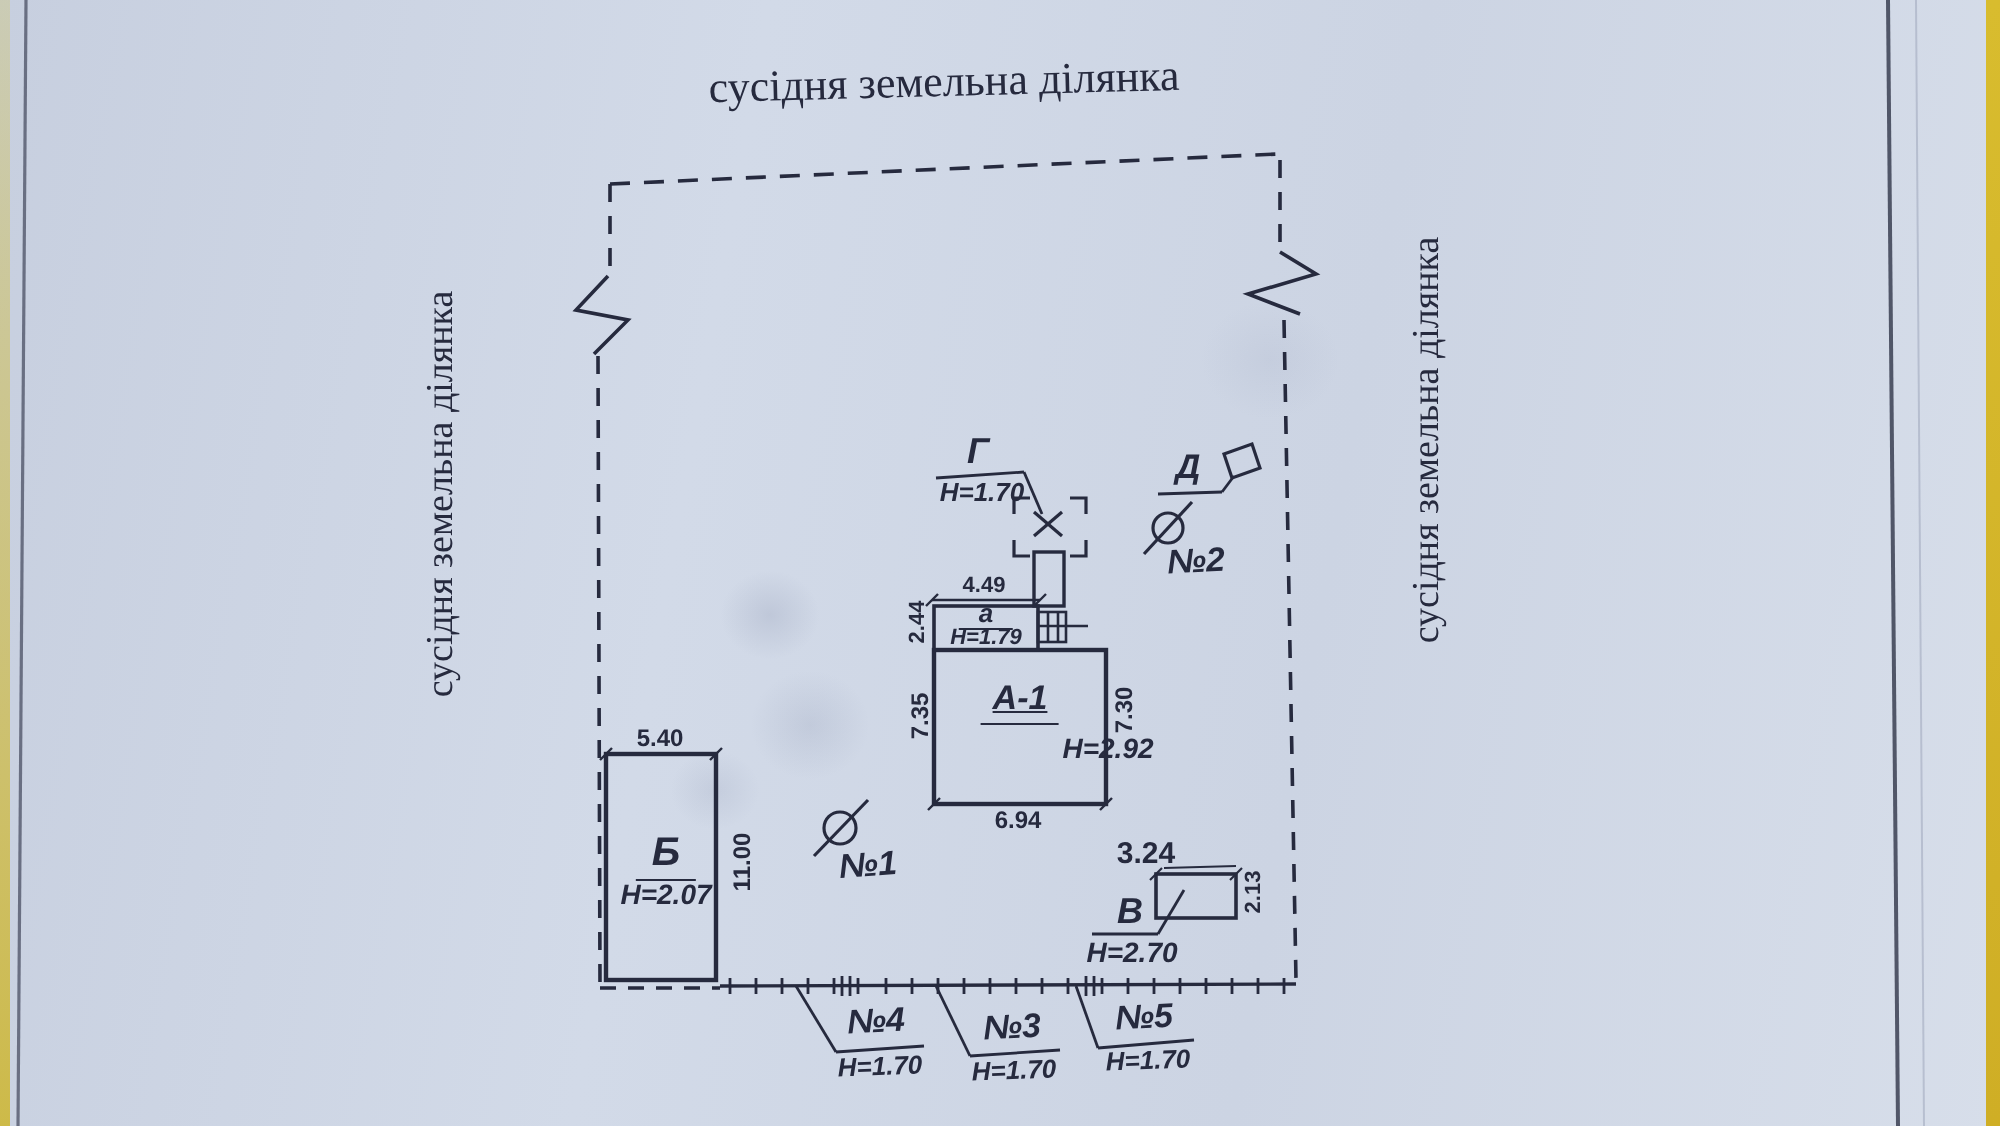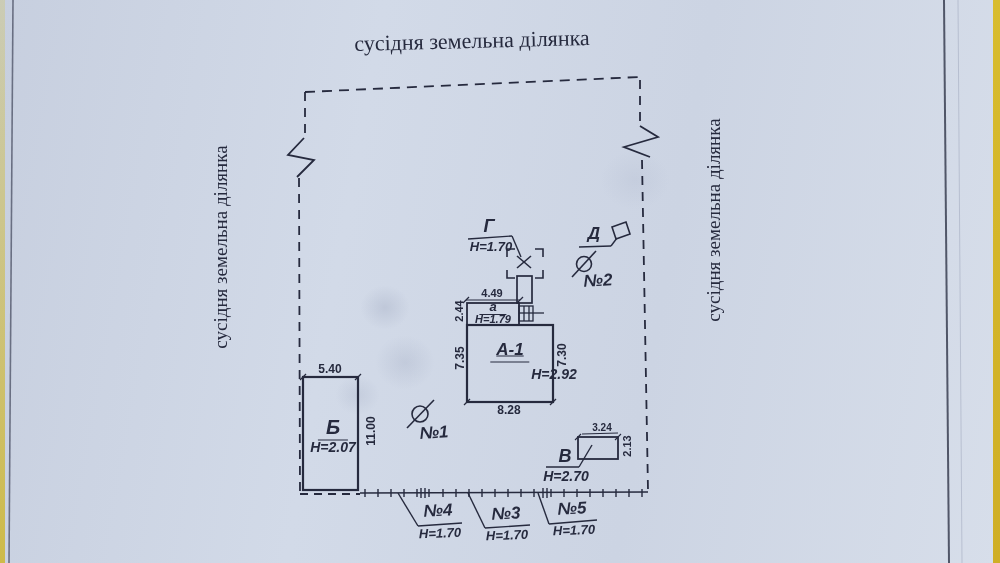--- a/index.html
+++ b/index.html
@@ -172,38 +172,38 @@
 
   <div class="t tech it bd" style="left:333px;top:428px;font-size:20px;transform:translate(-50%,-50%);border-bottom:1.6px solid var(--ink);padding:0 8px 1px;">Б</div>
   <div class="t tech it bd" style="left:333px;top:447px;font-size:14px;transform:translate(-50%,-50%);font-style:italic;">Н=2.07</div>
   <div class="t tech bd" style="left:330px;top:369px;font-size:12px;transform:translate(-50%,-50%);">5.40</div>
   <div class="t tech bd" style="left:371px;top:431px;font-size:12px;transform:translate(-50%,-50%) rotate(-90deg);">11.00</div>
 
   <div class="t tech it bd" style="left:434px;top:433px;font-size:17px;transform:translate(-50%,-50%) rotate(-4deg);">№1</div>
 
   <div class="t tech it bd" style="left:510px;top:351px;font-size:17px;transform:translate(-50%,-50%);border-bottom:1.6px solid var(--ink);padding:0 6px 2px;text-decoration:underline;">А-1</div>
   <div class="t tech it bd" style="left:510px;top:374px;font-size:14px;transform:translate(-50%,-50%);margin-left:44px;">Н=2.92</div>
-  <div class="t tech bd" style="left:509px;top:410px;font-size:12px;transform:translate(-50%,-50%);">8.28</div>
+  <div class="t tech bd" style="left:509px;top:410px;font-size:12px;transform:translate(-50%,-50%);">6.94</div>
   <div class="t tech bd" style="left:460px;top:358px;font-size:12px;transform:translate(-50%,-50%) rotate(-90deg);">7.35</div>
   <div class="t tech bd" style="left:562px;top:355px;font-size:12px;transform:translate(-50%,-50%) rotate(-90deg);">7.30</div>
 
   <div class="t tech it bd" style="left:493px;top:307px;font-size:13px;transform:translate(-50%,-50%);border-bottom:1.3px solid var(--ink);padding:0 10px 0;">а</div>
   <div class="t tech it bd" style="left:493px;top:319px;font-size:11px;transform:translate(-50%,-50%);">Н=1.79</div>
   <div class="t tech bd" style="left:492px;top:293px;font-size:11px;transform:translate(-50%,-50%);">4.49</div>
   <div class="t tech bd" style="left:459px;top:311px;font-size:11px;transform:translate(-50%,-50%) rotate(-90deg);">2.44</div>
 
   <div class="t tech it bd" style="left:489px;top:226px;font-size:18px;transform:translate(-50%,-50%);">Г</div>
   <div class="t tech it bd" style="left:491px;top:246px;font-size:13px;transform:translate(-50%,-50%);">Н=1.70</div>
 
   <div class="t tech it bd" style="left:594px;top:234px;font-size:17px;transform:translate(-50%,-50%);">Д</div>
   <div class="t tech it bd" style="left:598px;top:281px;font-size:17px;transform:translate(-50%,-50%) rotate(-3deg);">№2</div>
 
   <div class="t tech it bd" style="left:565px;top:456px;font-size:18px;transform:translate(-50%,-50%);">В</div>
   <div class="t tech it bd" style="left:566px;top:476px;font-size:14px;transform:translate(-50%,-50%);">Н=2.70</div>
-  <div class="t tech bd" style="left:602px;top:427px;font-size:10px;transform:translate(-50%,-50%);">3.24</div>
+  <div class="t tech bd" style="left:573px;top:427px;font-size:15px;transform:translate(-50%,-50%);">3.24</div>
   <div class="t tech bd" style="left:627px;top:446px;font-size:11px;transform:translate(-50%,-50%) rotate(-90deg);">2.13</div>
 
   <div class="t tech it bd" style="left:438px;top:511px;font-size:17px;transform:translate(-50%,-50%) rotate(-3deg);">№4</div>
   <div class="t tech it bd" style="left:440px;top:533px;font-size:13px;transform:translate(-50%,-50%) rotate(-2deg);">Н=1.70</div>
   <div class="t tech it bd" style="left:506px;top:514px;font-size:17px;transform:translate(-50%,-50%) rotate(-3deg);">№3</div>
   <div class="t tech it bd" style="left:507px;top:535px;font-size:13px;transform:translate(-50%,-50%) rotate(-2deg);">Н=1.70</div>
   <div class="t tech it bd" style="left:572px;top:509px;font-size:17px;transform:translate(-50%,-50%) rotate(-3deg);">№5</div>
   <div class="t tech it bd" style="left:574px;top:530px;font-size:13px;transform:translate(-50%,-50%) rotate(-2deg);">Н=1.70</div>
 
 </div>

